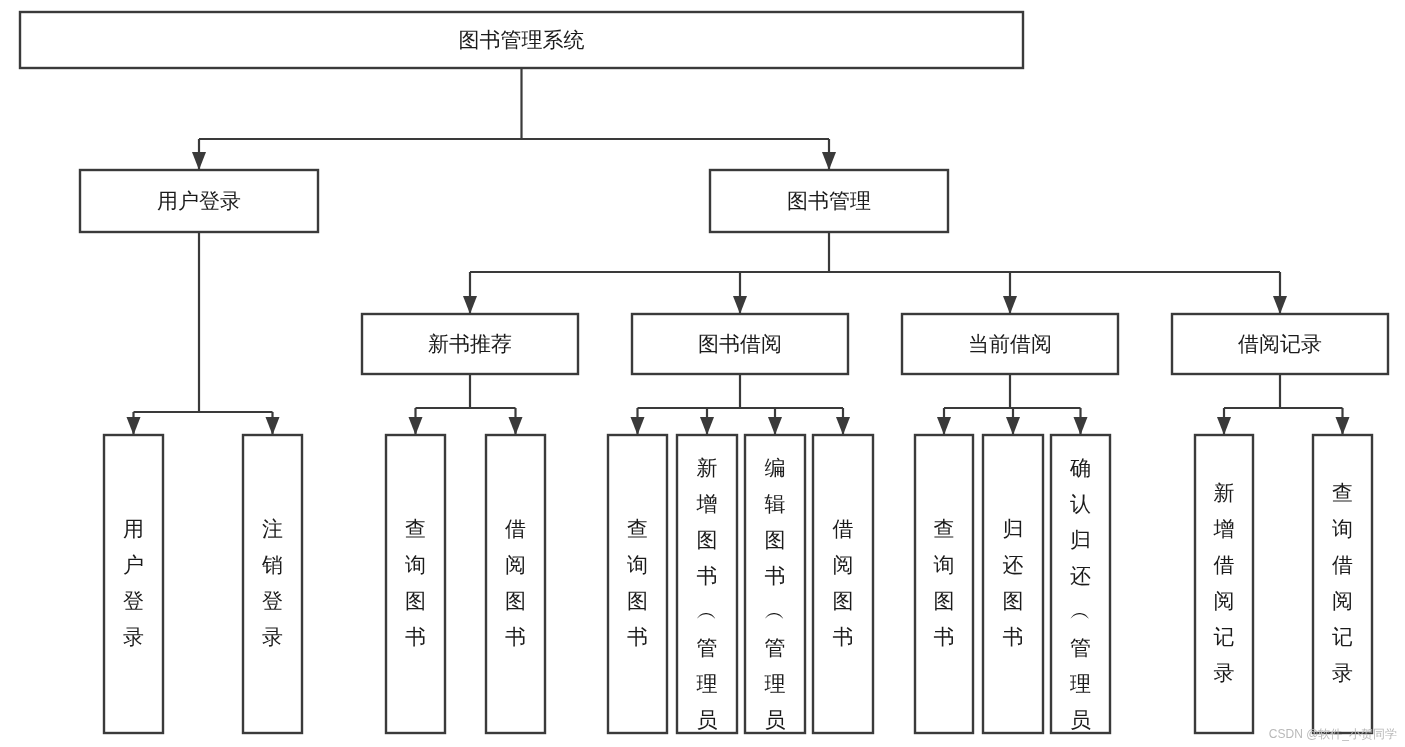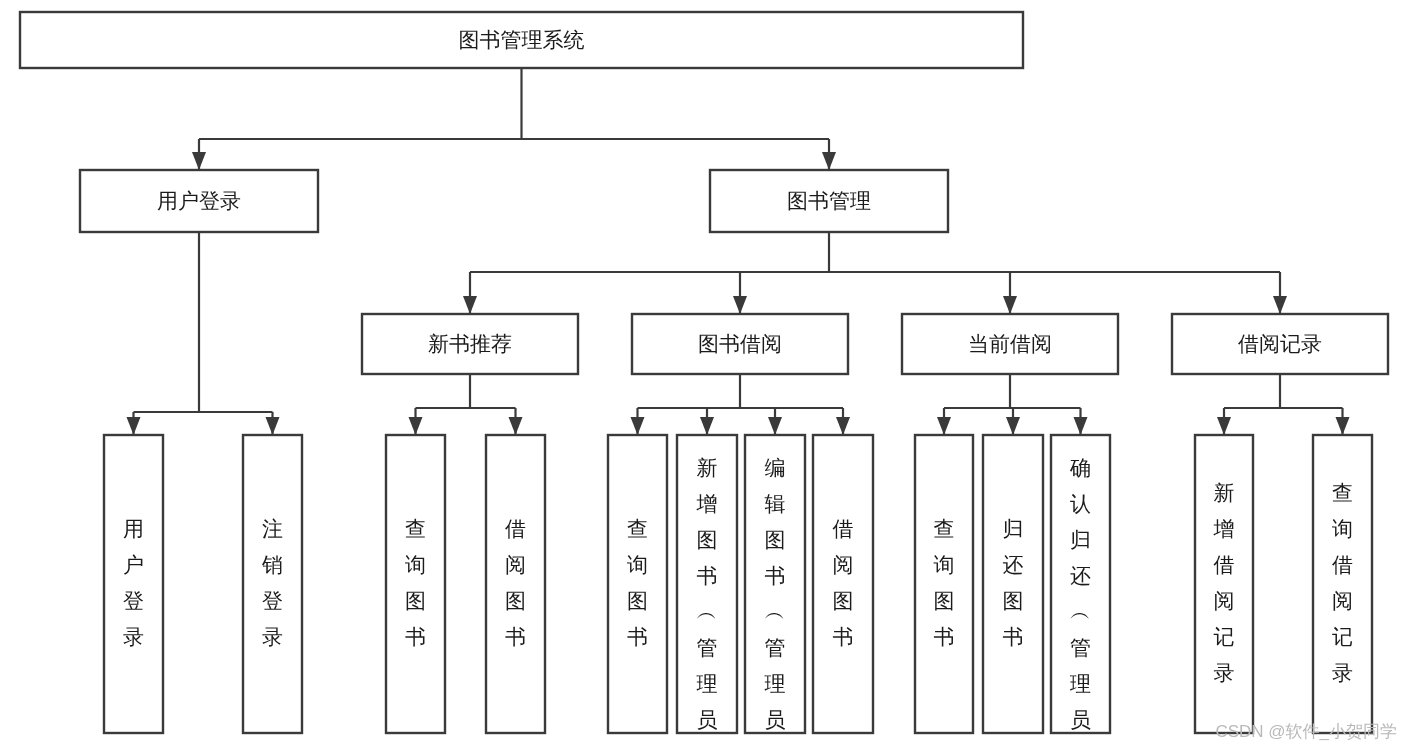--- a/index.html
+++ b/index.html
@@ -45,21 +45,21 @@
   }
   .arrow-head {
     fill: #3a3a3a;
     stroke: none;
   }
   .watermark {
     position: absolute;
     right: 8px;
     bottom: 4px;
     font-family: "Liberation Sans", "DejaVu Sans", sans-serif;
-    font-size: 17px;
+    font-size: 12px;
     color: #b9b9b9;
     white-space: nowrap;
     user-select: none;
   }
 </style>
 </head>
 <body>
 
 <div id="diagram-root">
   <svg class="diagram-canvas" viewBox="0 0 1405 747">

